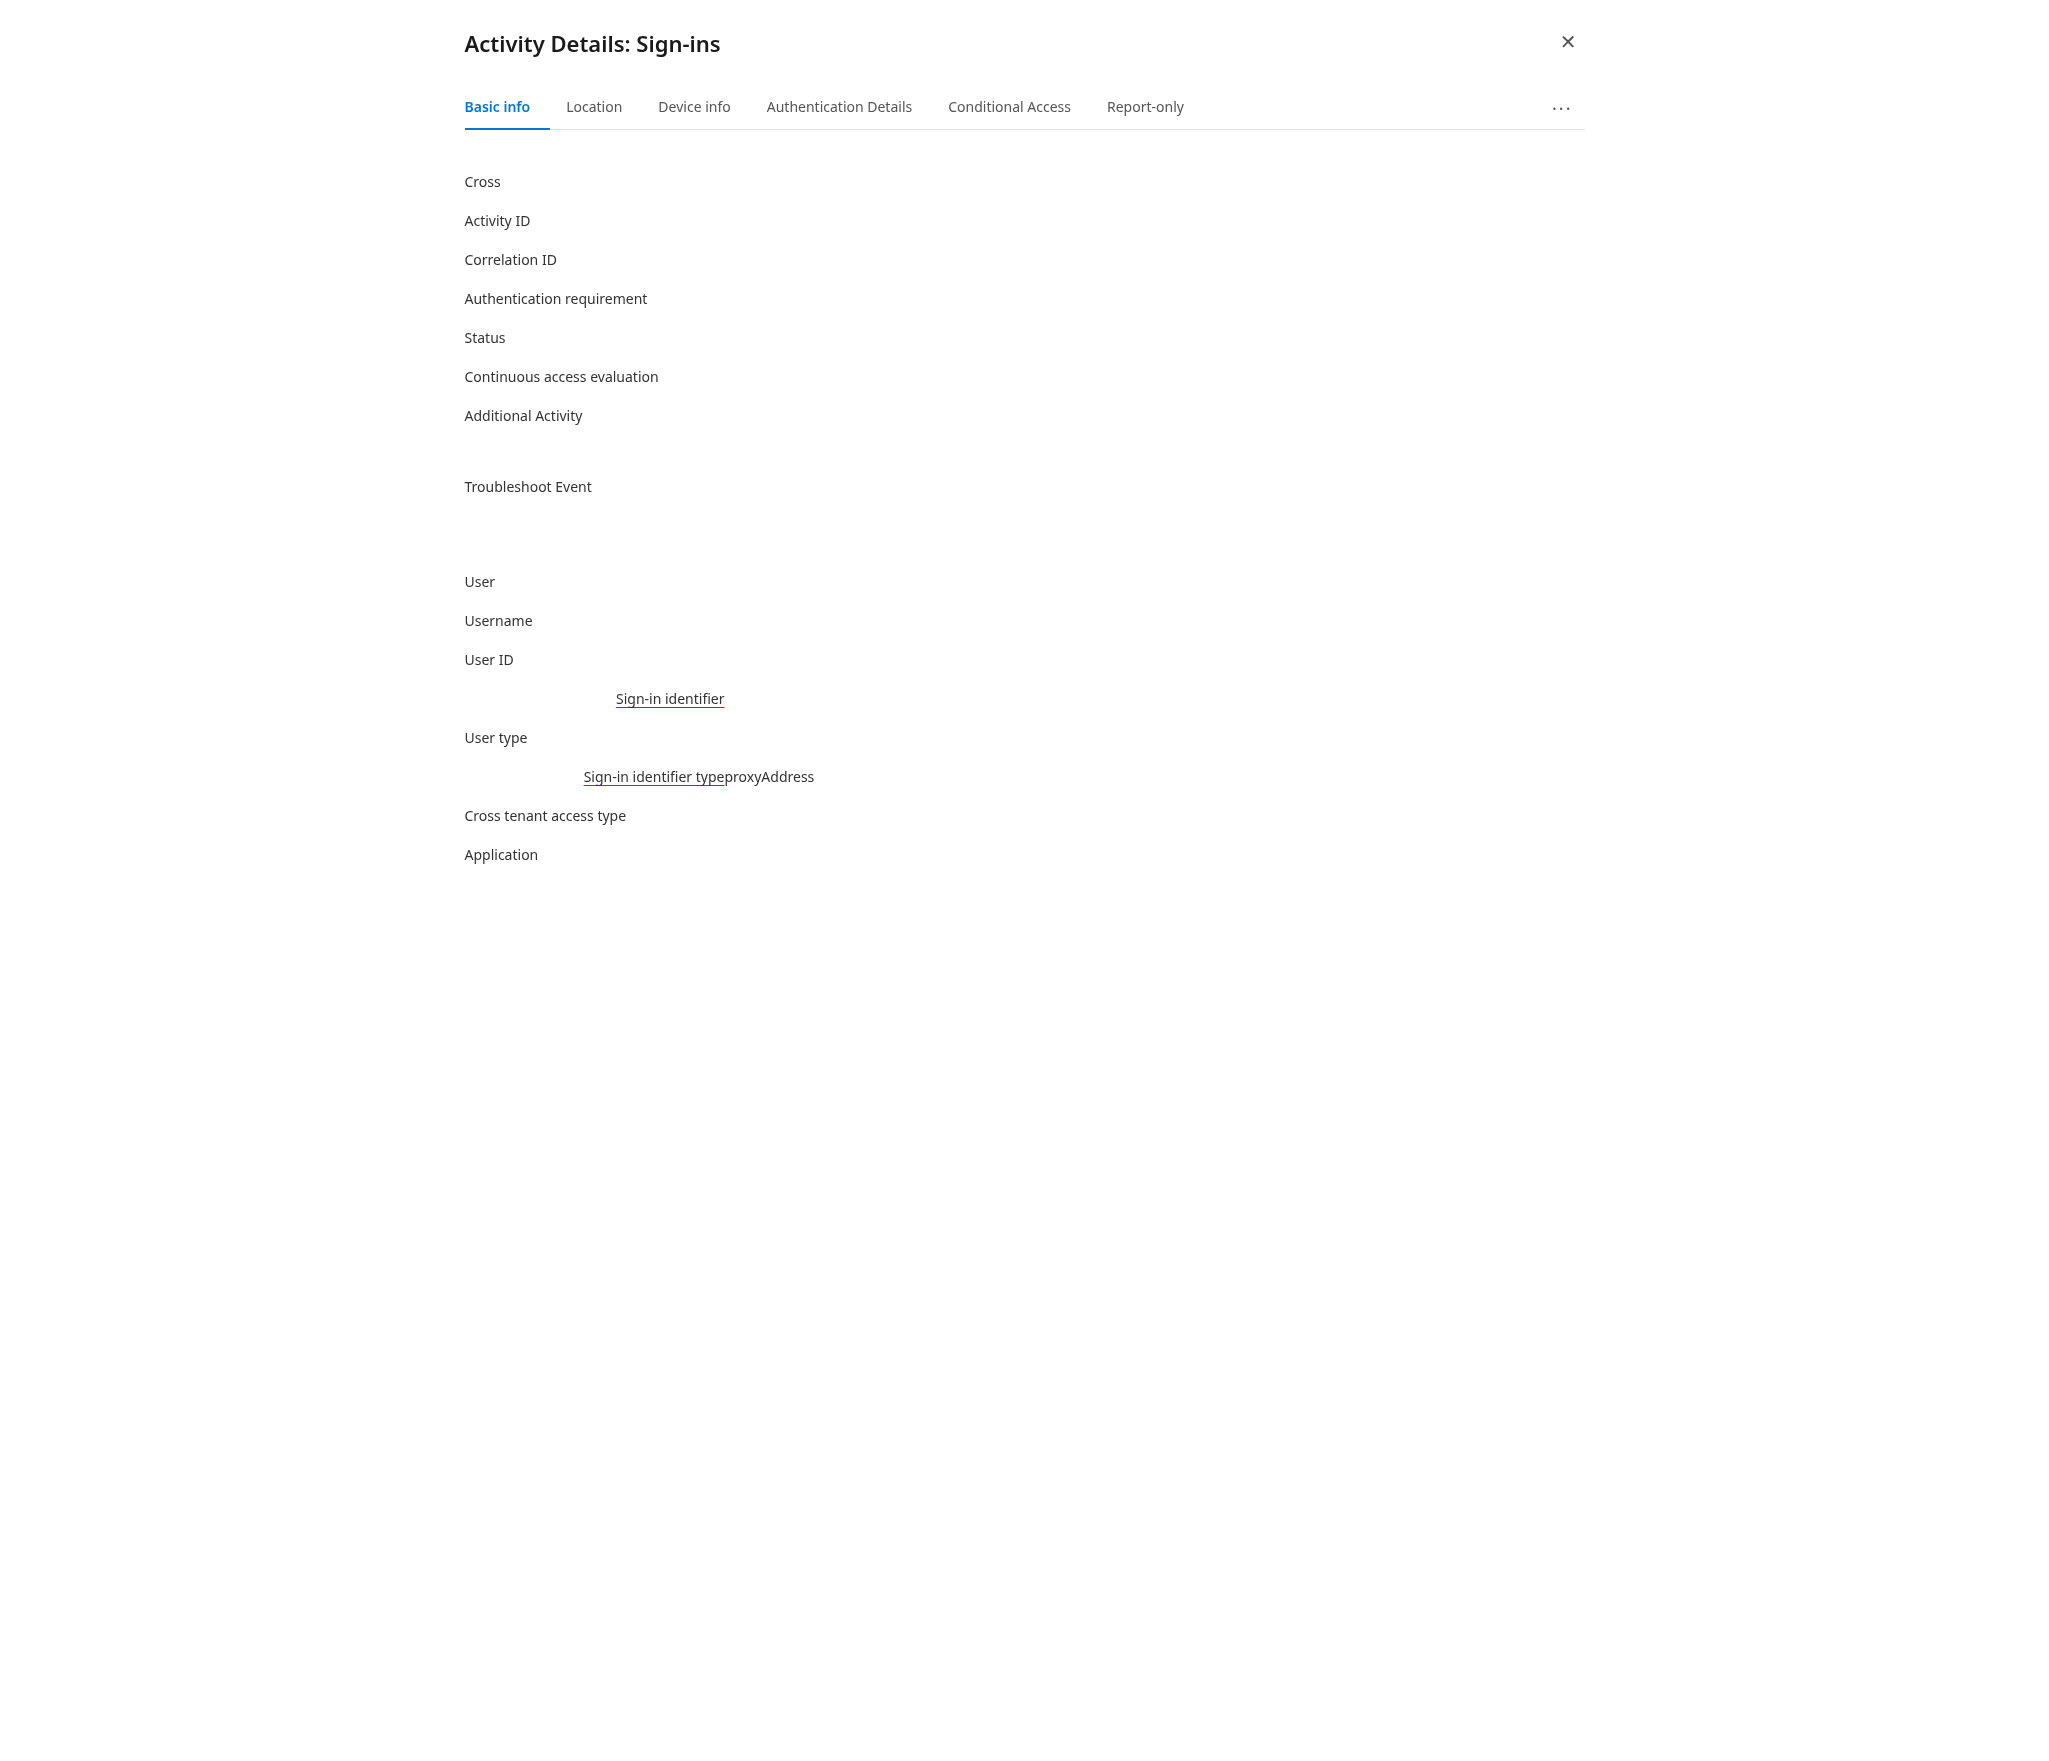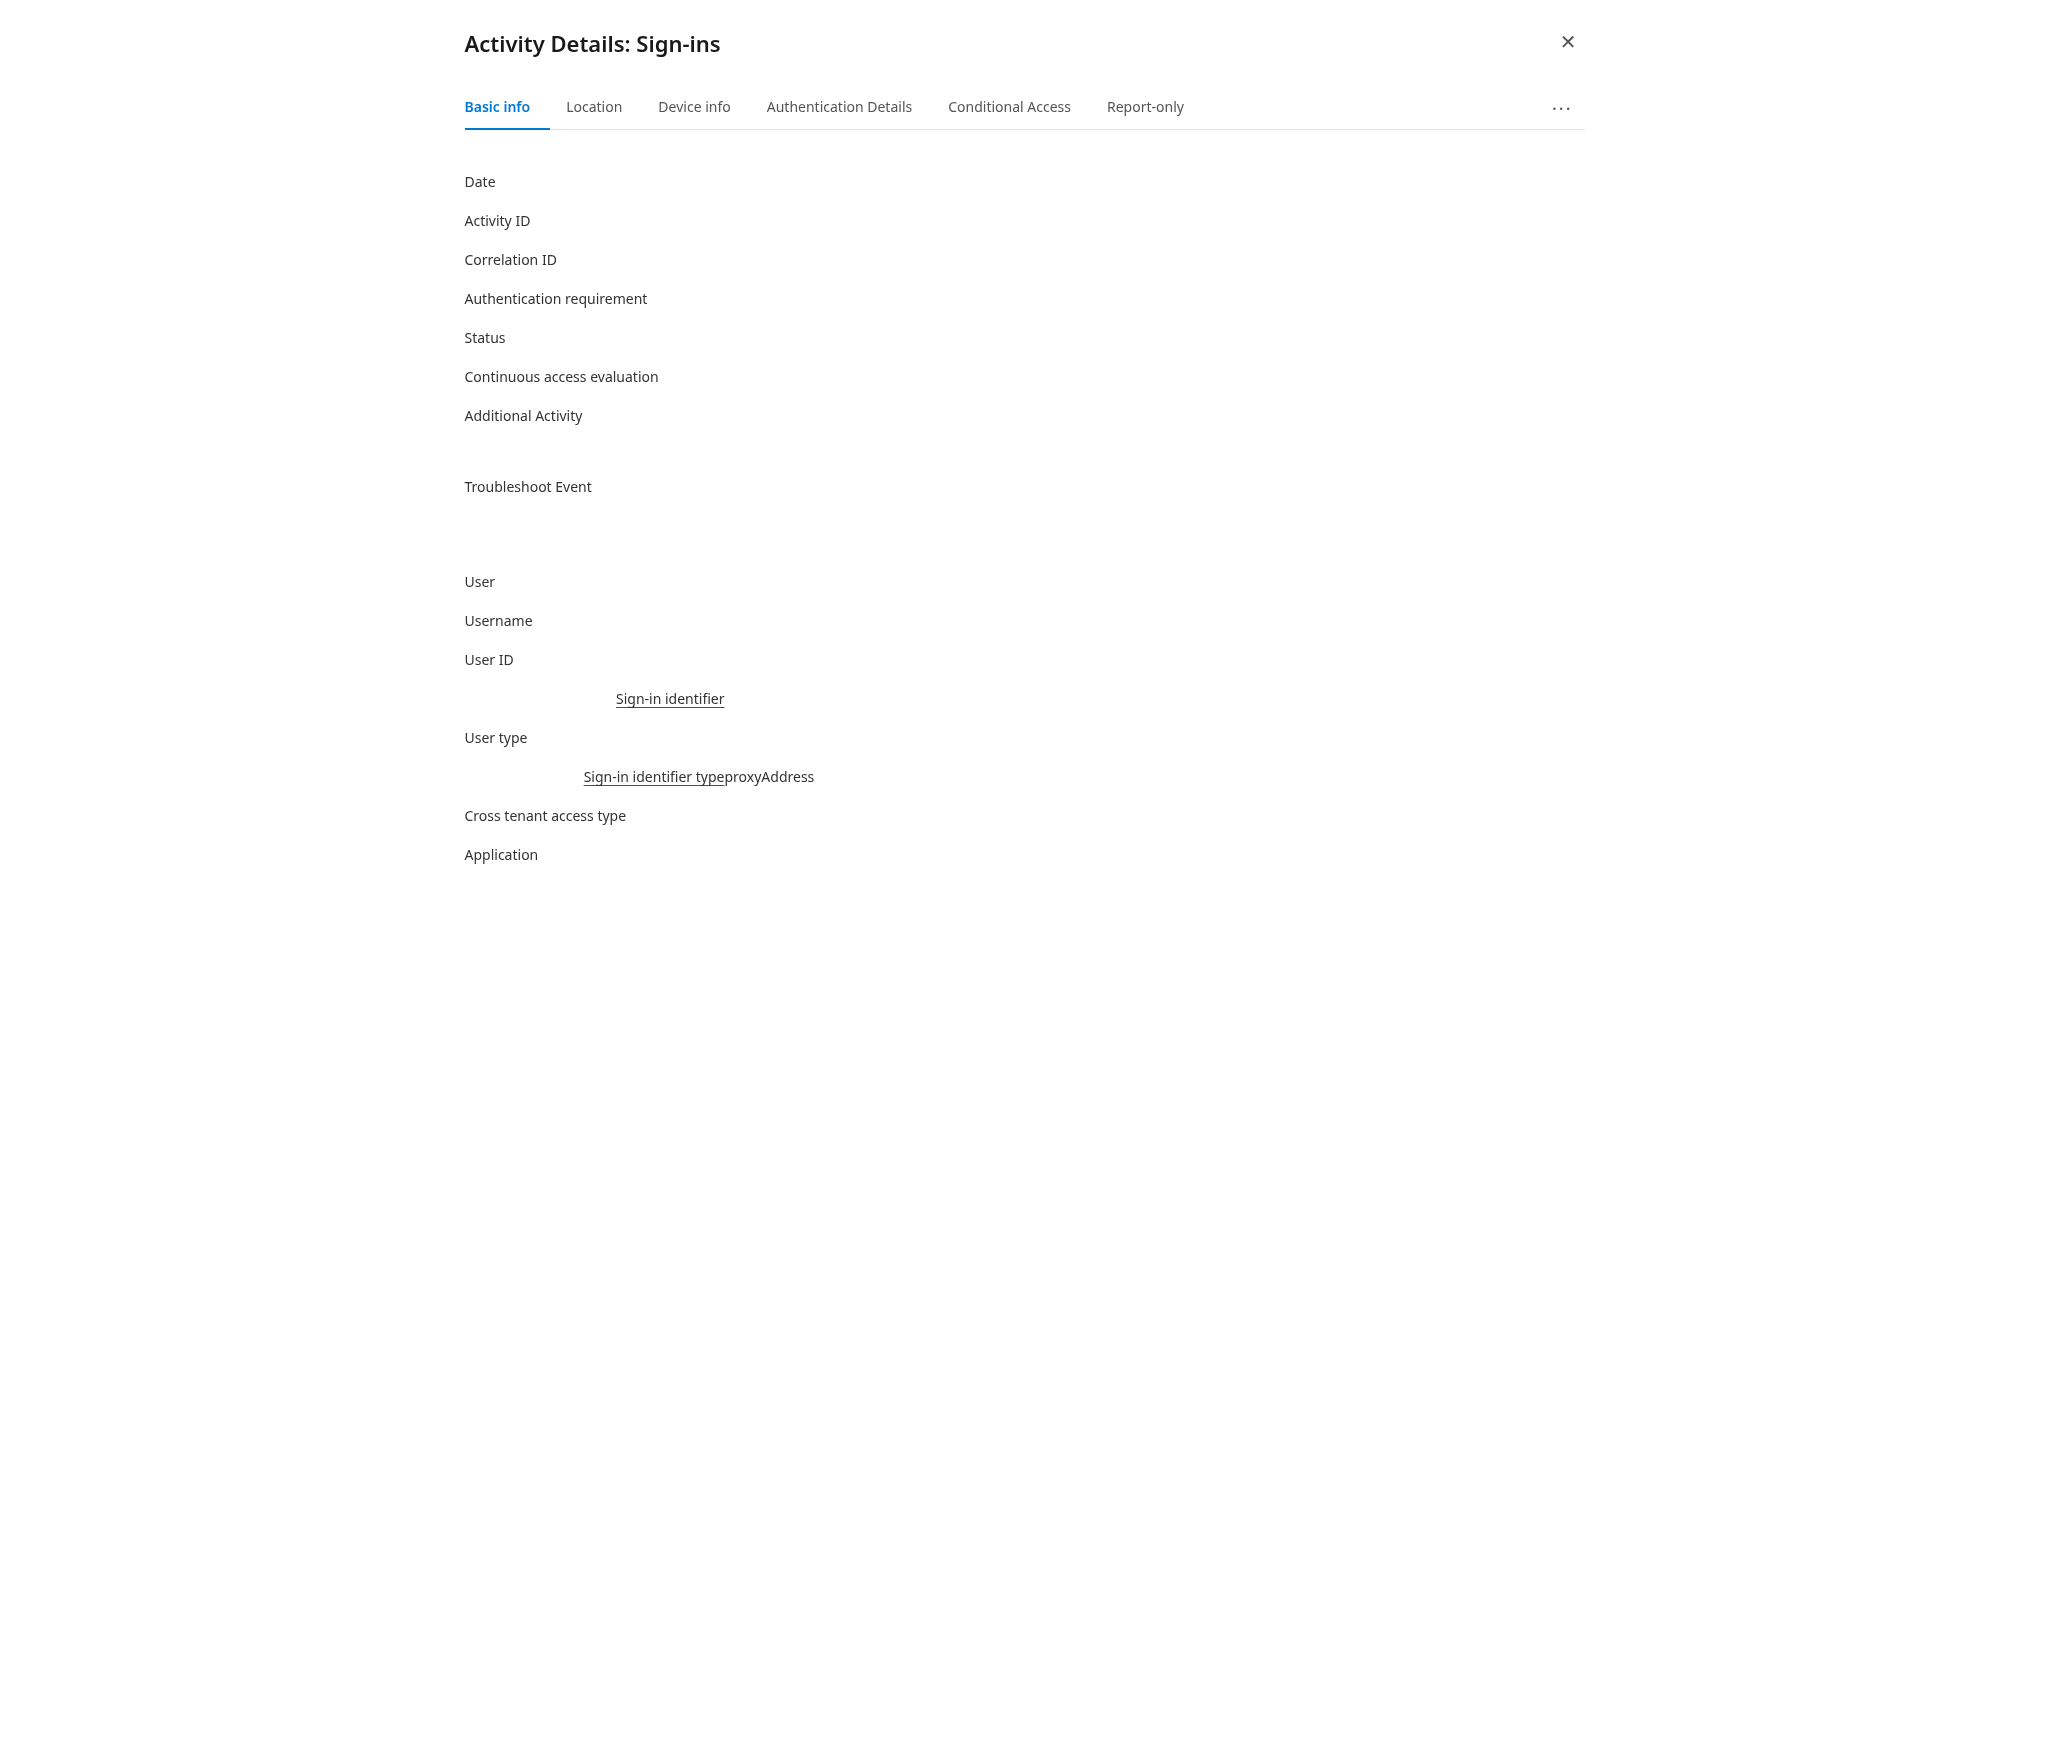--- a/index.html
+++ b/index.html
@@ -146,21 +146,21 @@
     <div class="tab">Authentication Details</div>
     <div class="tab">Conditional Access</div>
     <div class="tab">Report-only</div>
     <div class="tab-more">···</div>
   </div>
 
   <div class="content">
 
     <div>
       <div class="field-row">
-        <span class="field-label">Date</span>
+        <span class="field-label">Cross</span>
         <span class="field-value"></span>
       </div>
       <div class="field-row">
         <span class="field-label">Activity ID</span>
         <span class="field-value"></span>
       </div>
       <div class="field-row">
         <span class="field-label">Correlation ID</span>
         <span class="field-value"></span>
       </div>

